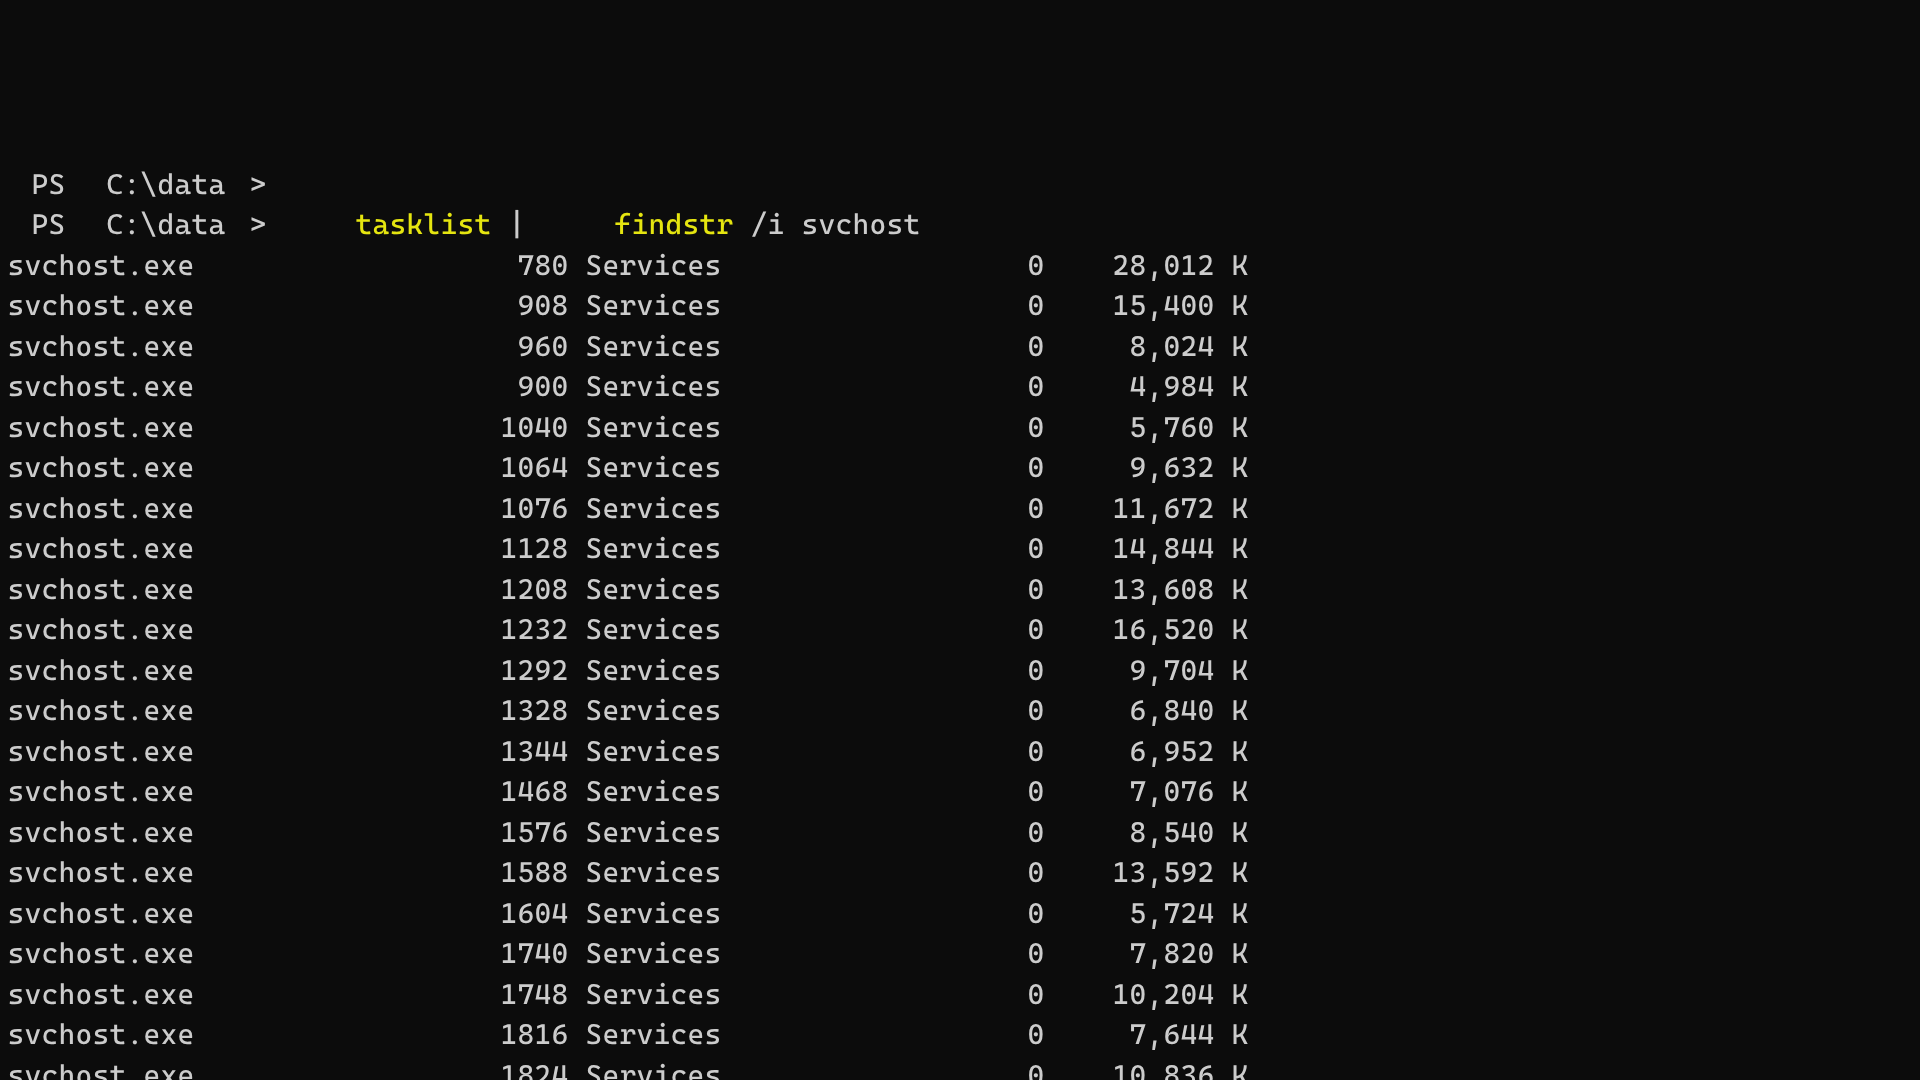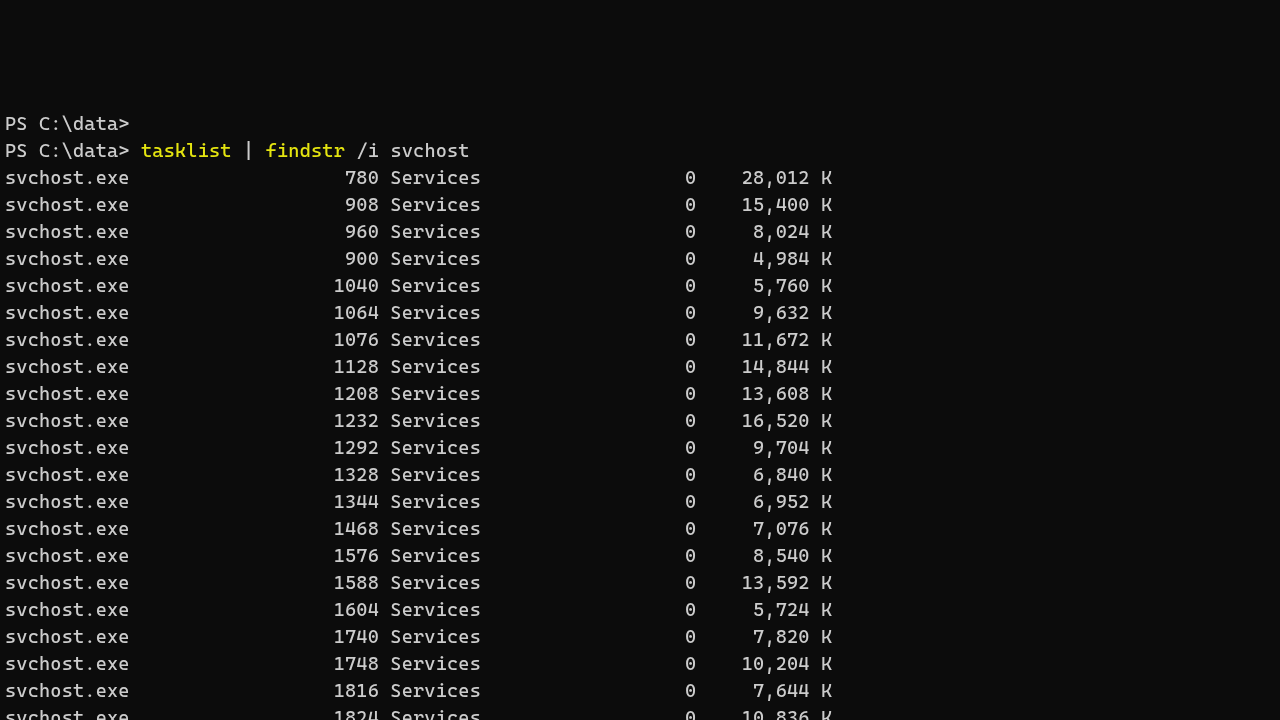--- a/index.html
+++ b/index.html
@@ -15,23 +15,25 @@
       line-height: 27px;
       width: 1280px;
       height: 720px;
       overflow: hidden;
       padding: 2px 5px;
       white-space: pre;
       letter-spacing: 0.2px;
     }
     .prompt-ps {
       color: #cccccc;
+      margin-left: 16px;
     }
     .cmd-yellow {
       color: #e5e510;
+      margin-left: 48px;
     }
     .cmd-white {
       color: #cccccc;
     }
     .row {
       display: block;
       white-space: pre;
     }
   </style>
 </head>

